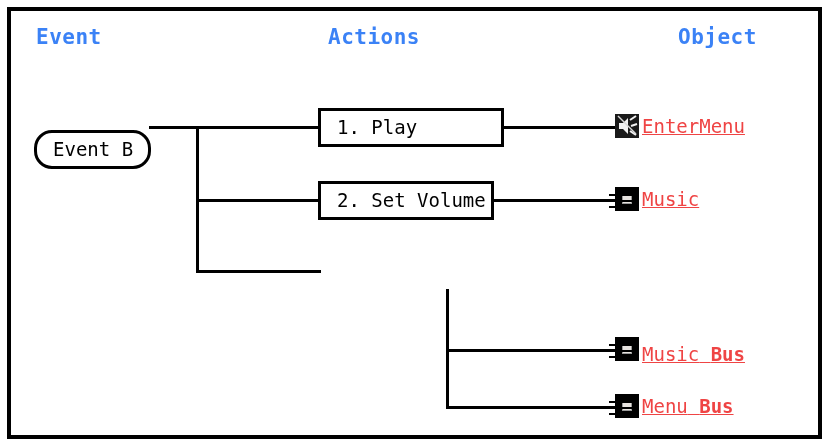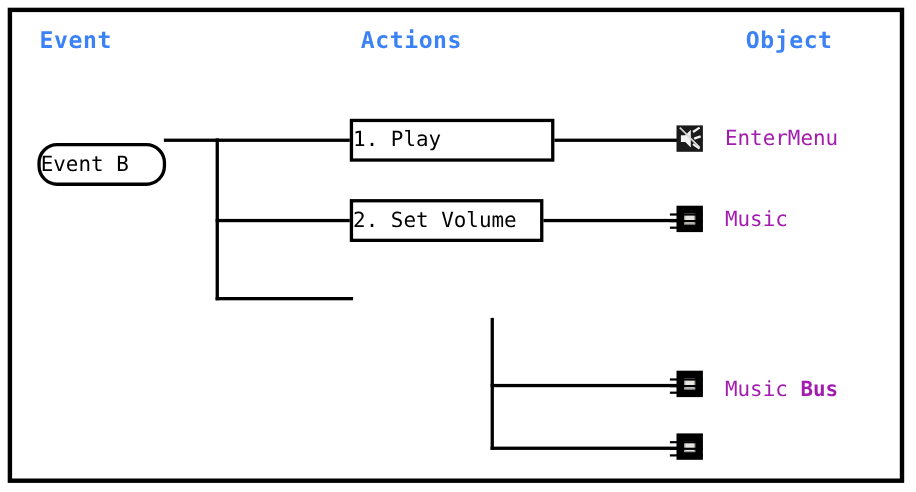--- a/index.html
+++ b/index.html
@@ -52,21 +52,21 @@
     box-sizing: border-box;
     display: flex;
     align-items: center;
     z-index: 3;
   }
   .node-box .box-label {
     font-family: "DejaVu Sans Mono", "Liberation Mono", monospace;
     font-size: 19px;
     color: #000000;
     white-space: nowrap;
-    padding-left: 0;
+    padding-left: 16px;
     line-height: 19px;
   }
   #box-event   { left: 34px;  top: 130px; width: 117px; height: 39px; border-radius: 18px; }
   #box-action-1{ left: 318px; top: 108px; width: 186px; height: 39px; }
   #box-action-2{ left: 318px; top: 181px; width: 176px; height: 39px; align-items: center; }
   #box-action-3{ left: 318px; top: 251px; width: 254px; height: 39px; }
 
   
   .line-h {
     position: absolute;
@@ -105,24 +105,24 @@
 
   .obj-icon {
     width: 30px;
     height: 30px;
     flex: 0 0 30px;
     position: relative;
   }
   .obj-label {
     font-family: "DejaVu Sans Mono", "Liberation Mono", monospace;
     font-size: 19px;
-    color: #a21caf;
+    color: #ef4444;
     white-space: nowrap;
-    margin-left: 17px;
     line-height: 19px;
+    text-decoration: underline;
   }
   .obj-label .bold-word { font-weight: bold; }
 
   
   .icon-bus {
     position: absolute;
     left: 3px;
     top: 3px;
     width: 24px;
     height: 24px;
@@ -243,14 +243,15 @@
 
   <div class="object-row" id="obj-menubus">
     <span class="obj-icon">
       <span class="icon-bus"></span>
       <span class="icon-bus-wires">
           <i></i>
           <i></i>
           <i></i>
         </span>
     </span>
+    <span class="obj-label"><span>Menu</span>&nbsp;<span class="bold-word">Bus</span></span>
   </div>
 </div>
 
 </body></html>

